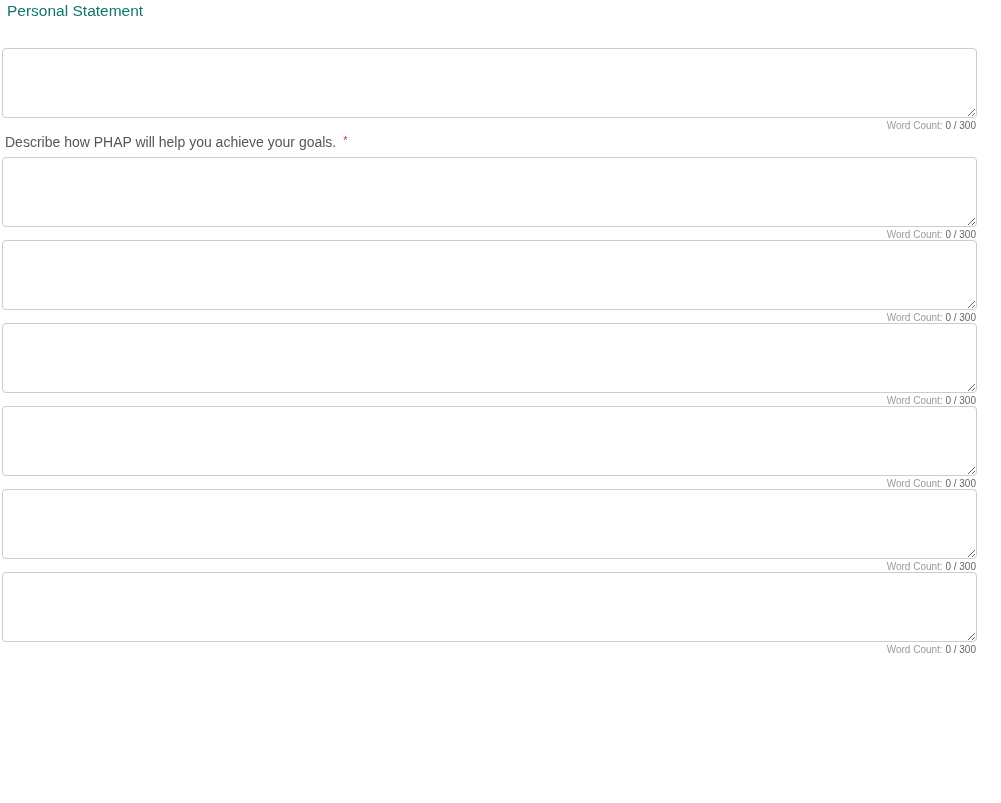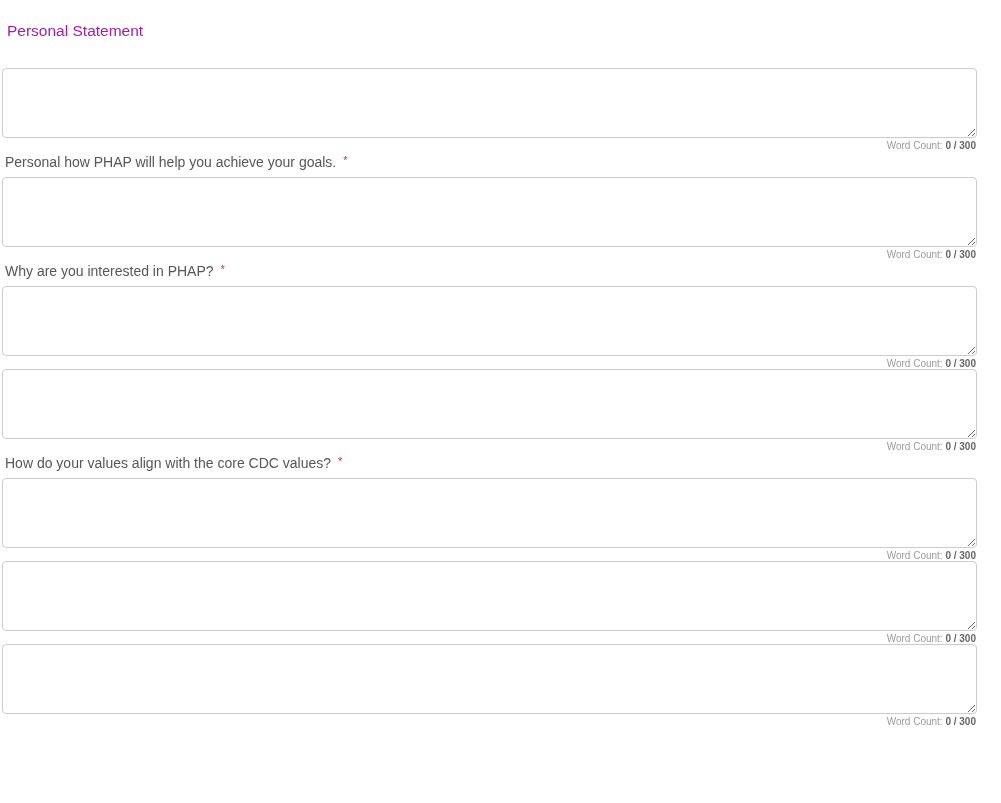--- a/index.html
+++ b/index.html
@@ -14,25 +14,25 @@
     height: 803px;
     background: #ffffff;
     overflow: hidden;
   }
   .content {
     margin-left: 2px;
     width: 975px;
   }
   .section-title {
     margin: 0 0 0 5px;
-    padding-top: 21px;
+    padding-top: 1px;
     font-size: 15.5px;
     line-height: 19px;
     font-weight: 400;
-    color: #a21caf;
+    color: #0f766e;
   }
   .questions {
     margin-top: 28px;
   }
   .q-block {
     margin: 0;
   }
   .q-label {
     margin: 0 0 5px 3px;
     font-size: 14px;
@@ -63,21 +63,21 @@
   .word-count {
     margin-top: 2px;
     font-size: 10px;
     line-height: 11px;
     text-align: right;
     color: #9b9b9b;
     padding-right: 1px;
   }
   .word-count .wc-value {
     color: #666666;
-    font-weight: 700;
+    font-weight: 400;
     text-align: right;
   }
 </style>
 </head>
 <body>
 
 <div class="page">
   <div class="content">
     <h2 class="section-title">Personal Statement</h2>
 
@@ -85,52 +85,46 @@
   <div class="q-block">
     <textarea class="q-textarea" style=""></textarea>
     <div class="word-count">
       <span class="wc-label">Word Count:</span>
       <span class="wc-value">0 / 300</span>
     </div>
   </div>
 
   <div class="q-block">
     <div class="q-label">
-      <span class="q-label-text">Personal how PHAP will help you achieve your goals.</span><span class="req-asterisk">*</span>
-    </div>
-    <textarea class="q-textarea" style=""></textarea>
-    <div class="word-count">
-      <span class="wc-label">Word Count:</span>
-      <span class="wc-value">0 / 300</span>
-    </div>
-  </div>
-
-  <div class="q-block">
-    <div class="q-label">
-      <span class="q-label-text">Why are you interested in PHAP?</span><span class="req-asterisk">*</span>
+      <span class="q-label-text">Describe how PHAP will help you achieve your goals.</span><span class="req-asterisk">*</span>
     </div>
     <textarea class="q-textarea" style=""></textarea>
     <div class="word-count">
       <span class="wc-label">Word Count:</span>
       <span class="wc-value">0 / 300</span>
     </div>
   </div>
 
   <div class="q-block">
     <textarea class="q-textarea" style=""></textarea>
     <div class="word-count">
       <span class="wc-label">Word Count:</span>
       <span class="wc-value">0 / 300</span>
     </div>
   </div>
 
   <div class="q-block">
-    <div class="q-label">
-      <span class="q-label-text">How do your values align with the core CDC values?</span><span class="req-asterisk">*</span>
+    <textarea class="q-textarea" style=""></textarea>
+    <div class="word-count">
+      <span class="wc-label">Word Count:</span>
+      <span class="wc-value">0 / 300</span>
     </div>
+  </div>
+
+  <div class="q-block">
     <textarea class="q-textarea" style=""></textarea>
     <div class="word-count">
       <span class="wc-label">Word Count:</span>
       <span class="wc-value">0 / 300</span>
     </div>
   </div>
 
   <div class="q-block">
     <textarea class="q-textarea" style=""></textarea>
     <div class="word-count">

